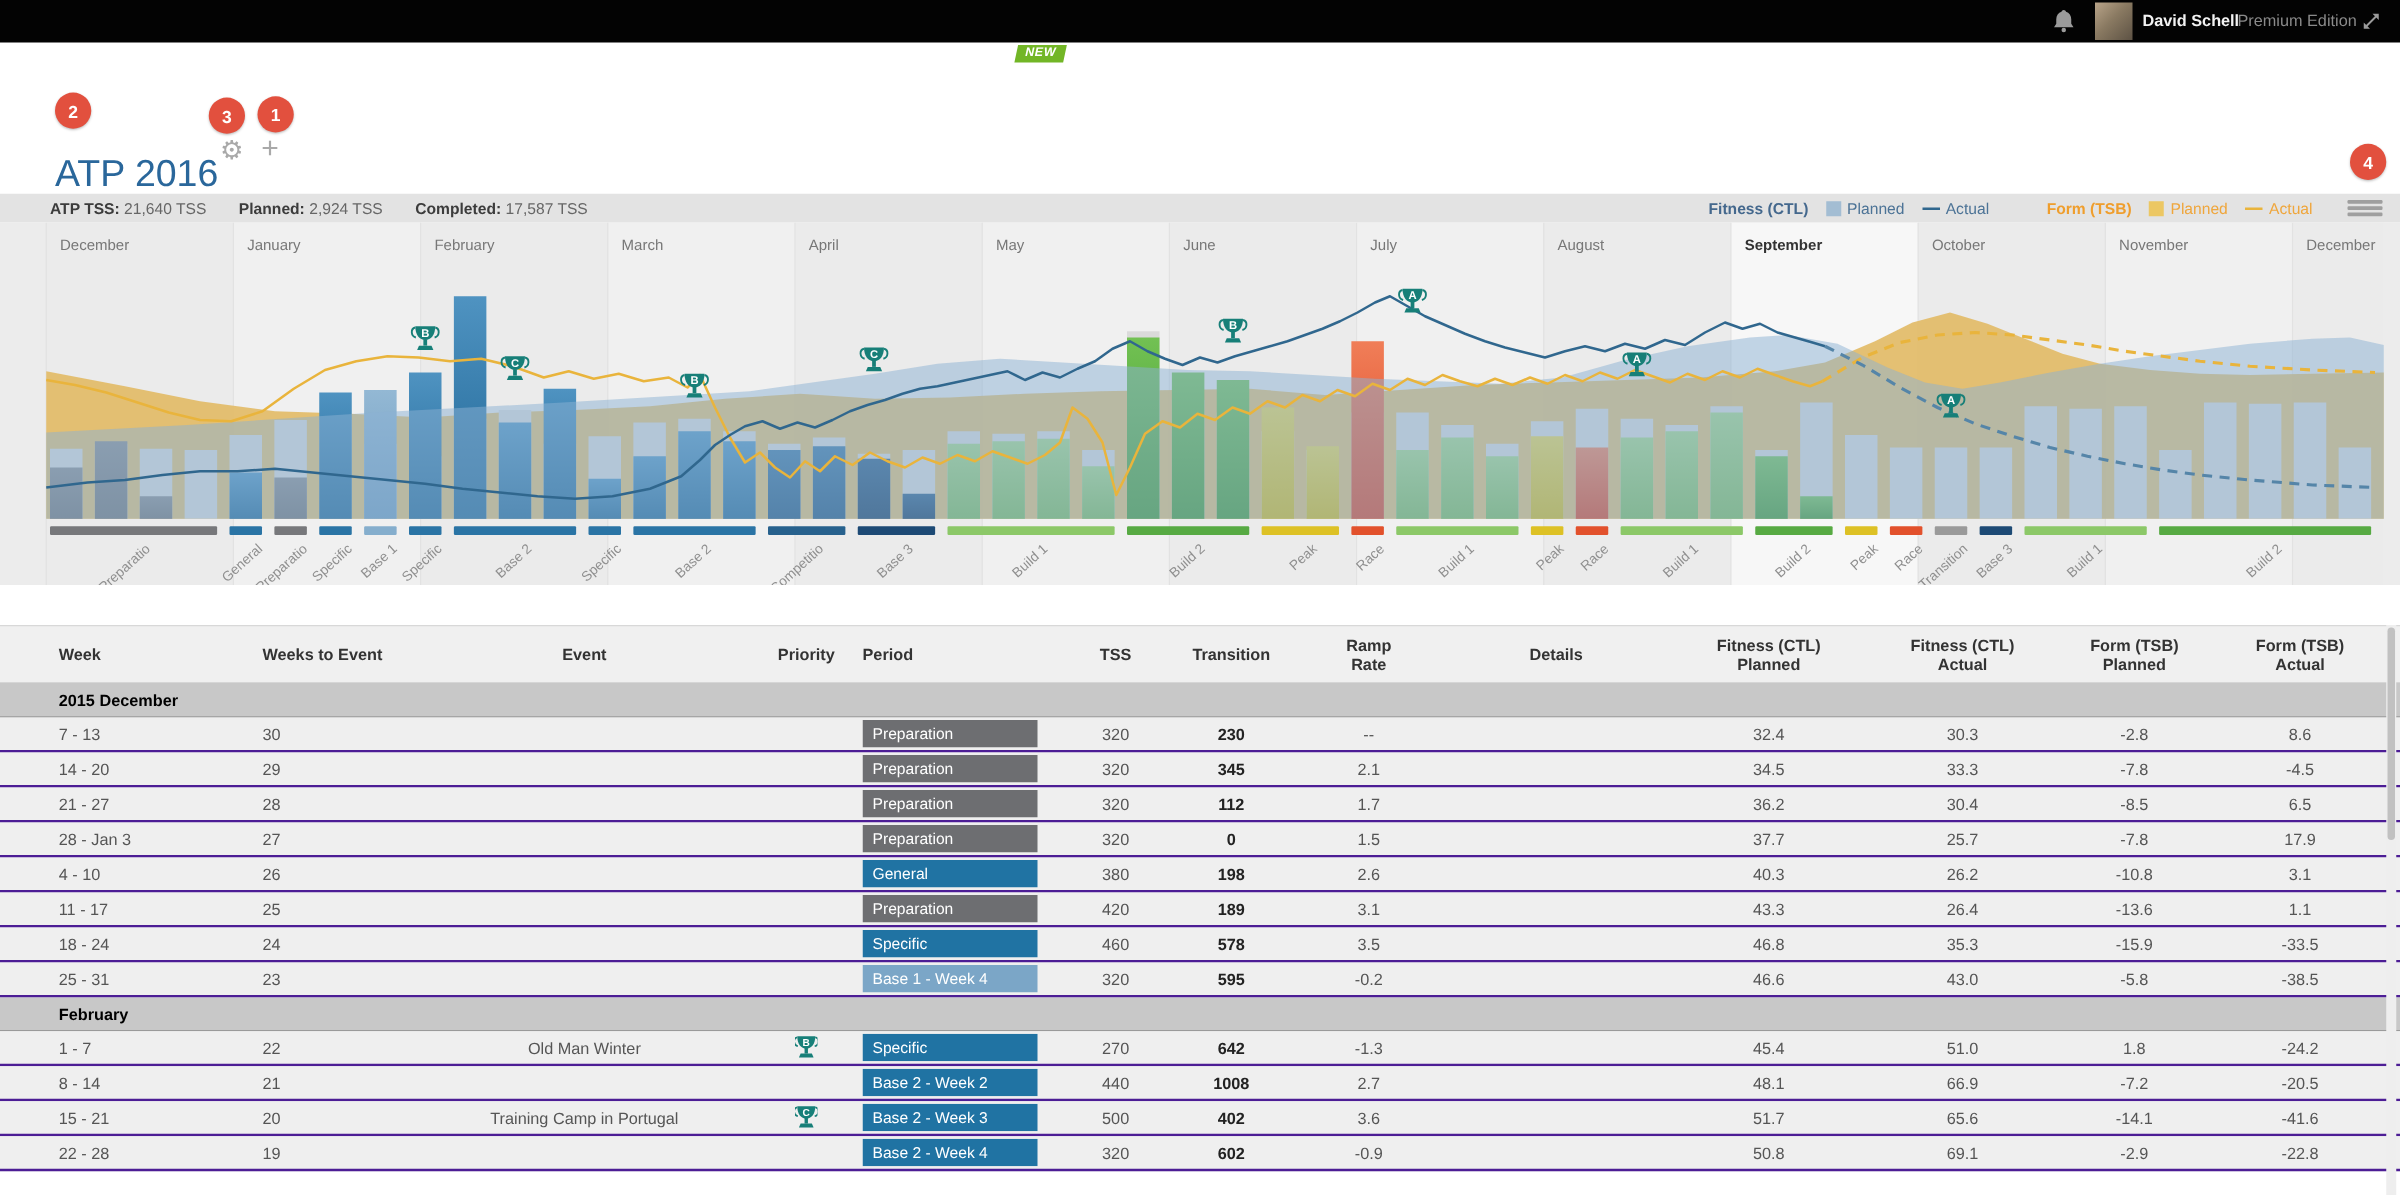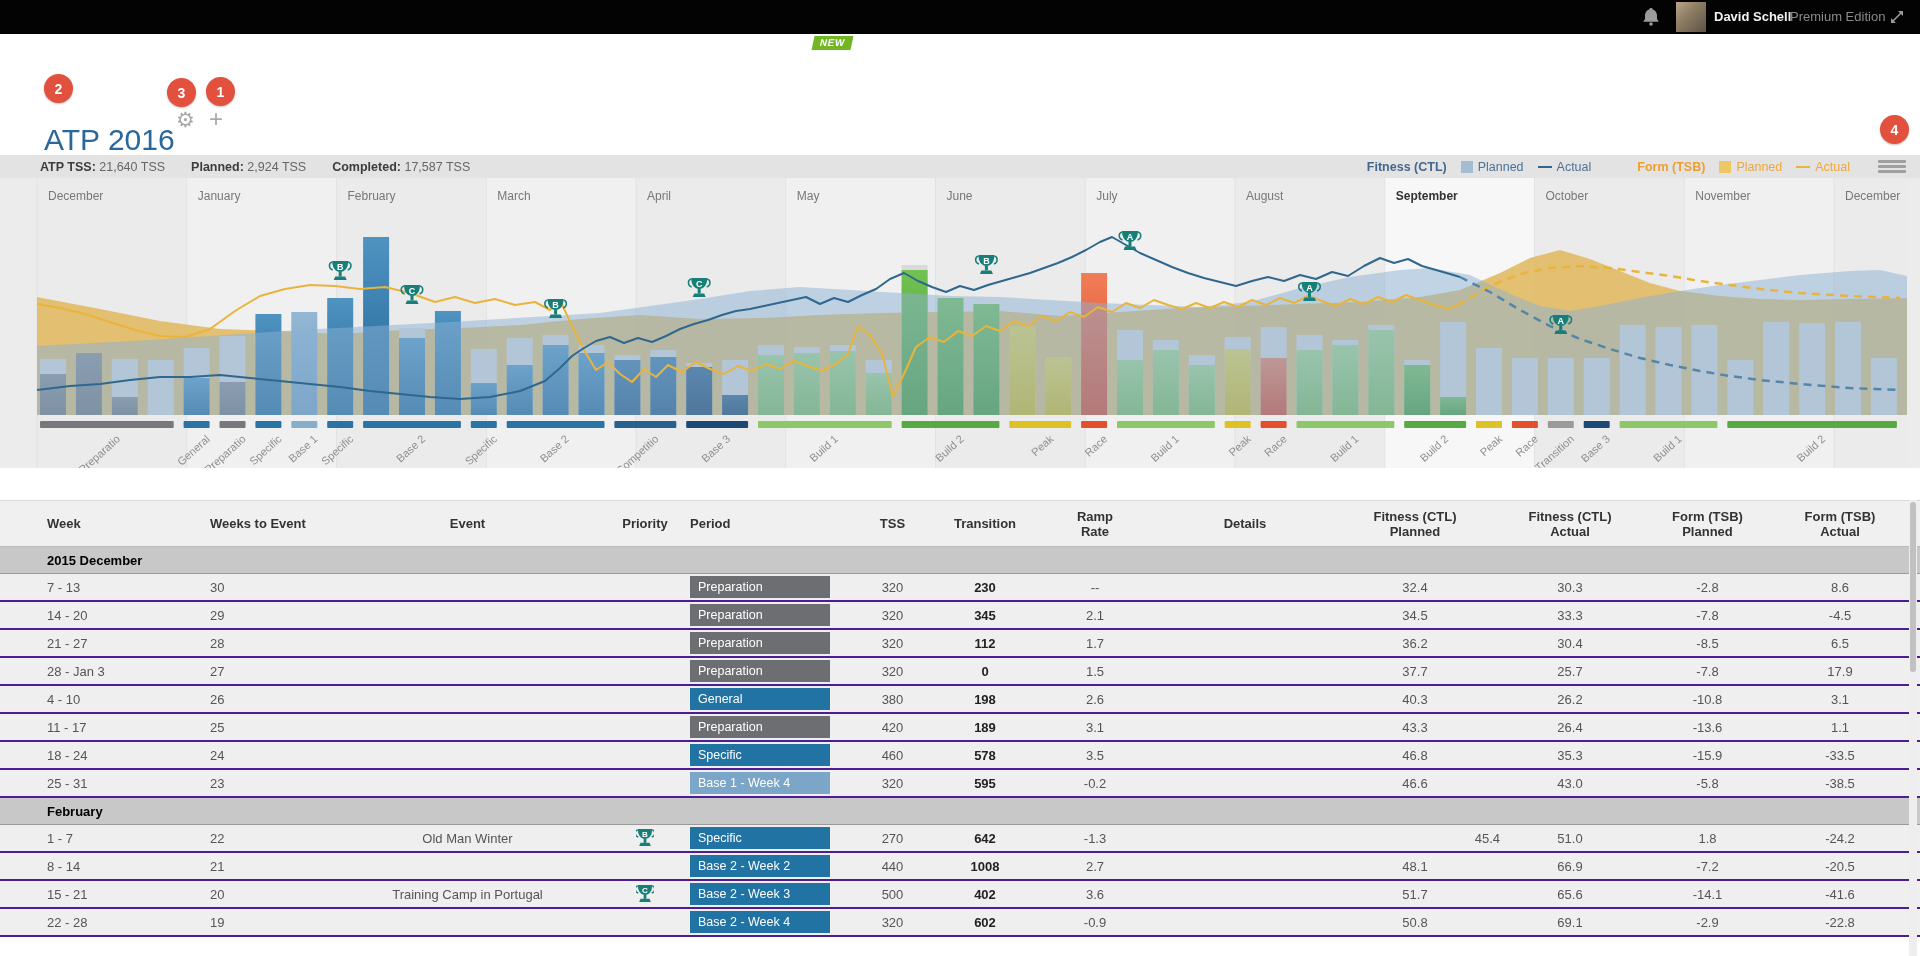--- a/index.html
+++ b/index.html
@@ -685,21 +685,21 @@
               <path d="M-8,-12 c-4,1 -3.5,7 .5,8 M8,-12 c4,1 3.5,7 -.5,8" stroke="#177f78" stroke-width="1.5" fill="none"></path>
               <rect x="-1.5" y="-2.5" width="3" height="5" fill="#177f78"></rect>
               <path d="M-5,2.5 h10 l1.5,3.5 h-13 z" fill="#177f78"></path>
               <text x="0" y="-4.5" font-size="9" font-weight="bold" fill="#fff" text-anchor="middle">B</text>
             </svg></div>
           <div class="cell" style="width: 155px;"><span class="pbadge" style="background: rgb(32, 115, 163);">Specific</span></div>
           <div class="cell " style="width: 95px; text-align: center;">270</div>
           <div class="cell completed" style="width: 90px; text-align: center;">642</div>
           <div class="cell " style="width: 130px; text-align: center;">-1.3</div>
           <div class="cell " style="width: 170px; text-align: center;"></div>
-          <div class="cell " style="width: 170px; text-align: right;">45.4</div>
+          <div class="cell " style="width: 170px; text-align: center;">45.4</div>
           <div class="cell " style="width: 140px; text-align: center;">51.0</div>
           <div class="cell " style="width: 135px; text-align: center;">1.8</div>
           <div class="cell " style="width: 130px; text-align: center;">-24.2</div>
         </div>
         <div class="trow">
           <div class="cell " style="width: 163px; padding-left: 10px; text-align: left;">8 - 14</div>
           <div class="cell " style="width: 125px; text-align: left;">21</div>
           <div class="cell " style="width: 265px; text-align: center;"></div>
           <div class="cell" style="width: 90px; text-align: center;"></div>
           <div class="cell" style="width: 155px;"><span class="pbadge" style="background: rgb(32, 115, 163);">Base 2 - Week 2</span></div>

